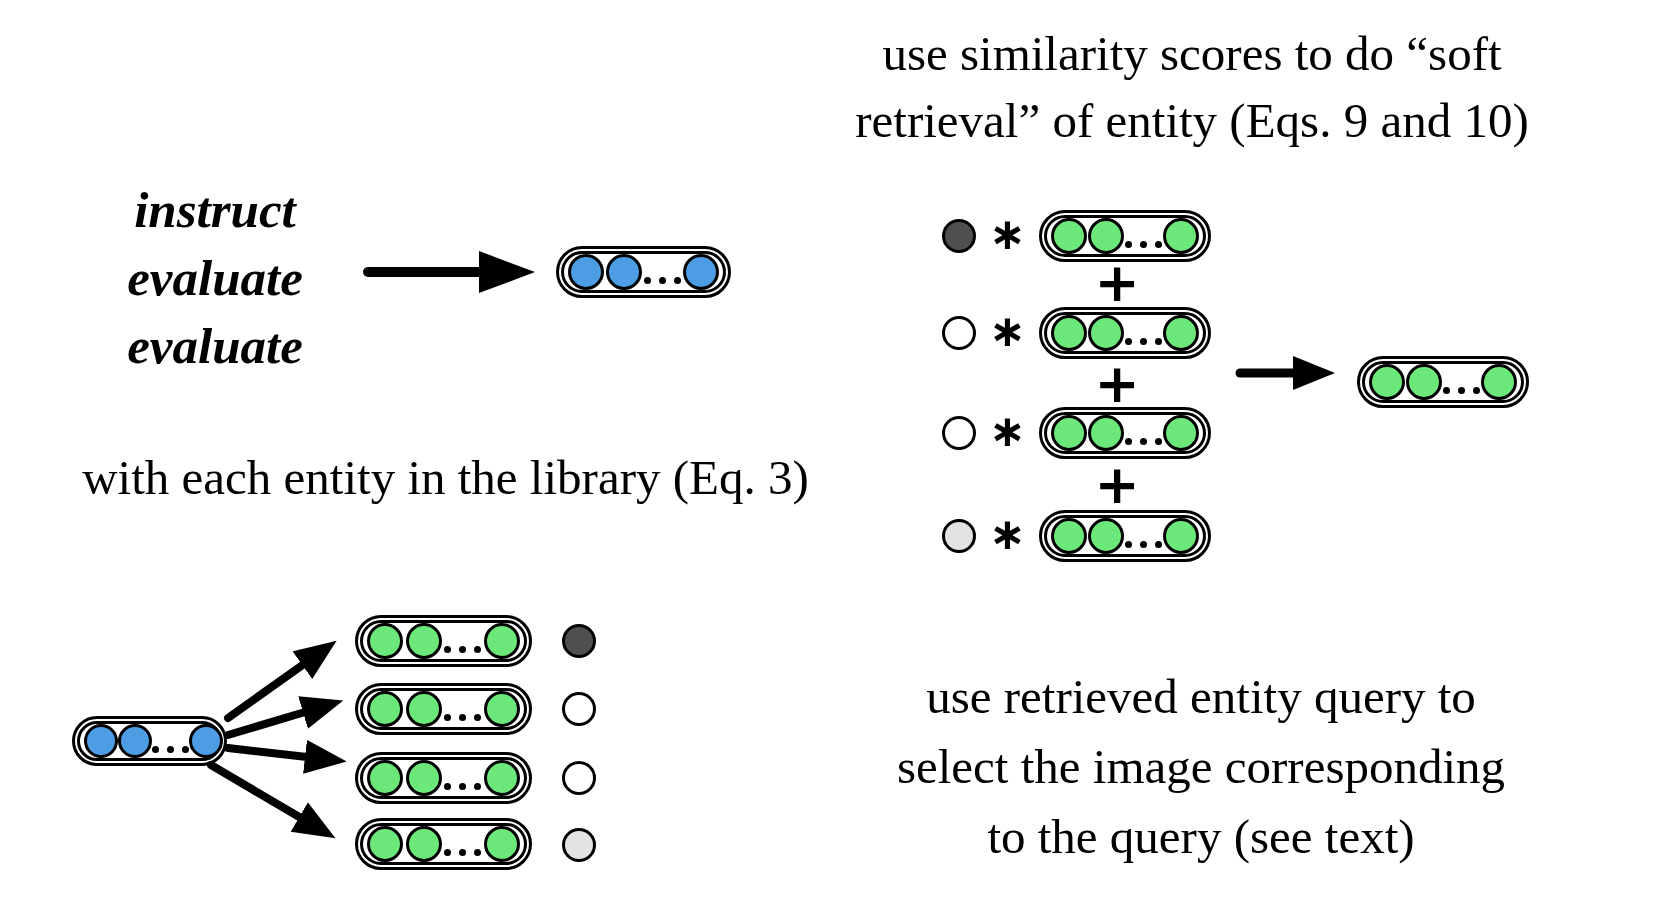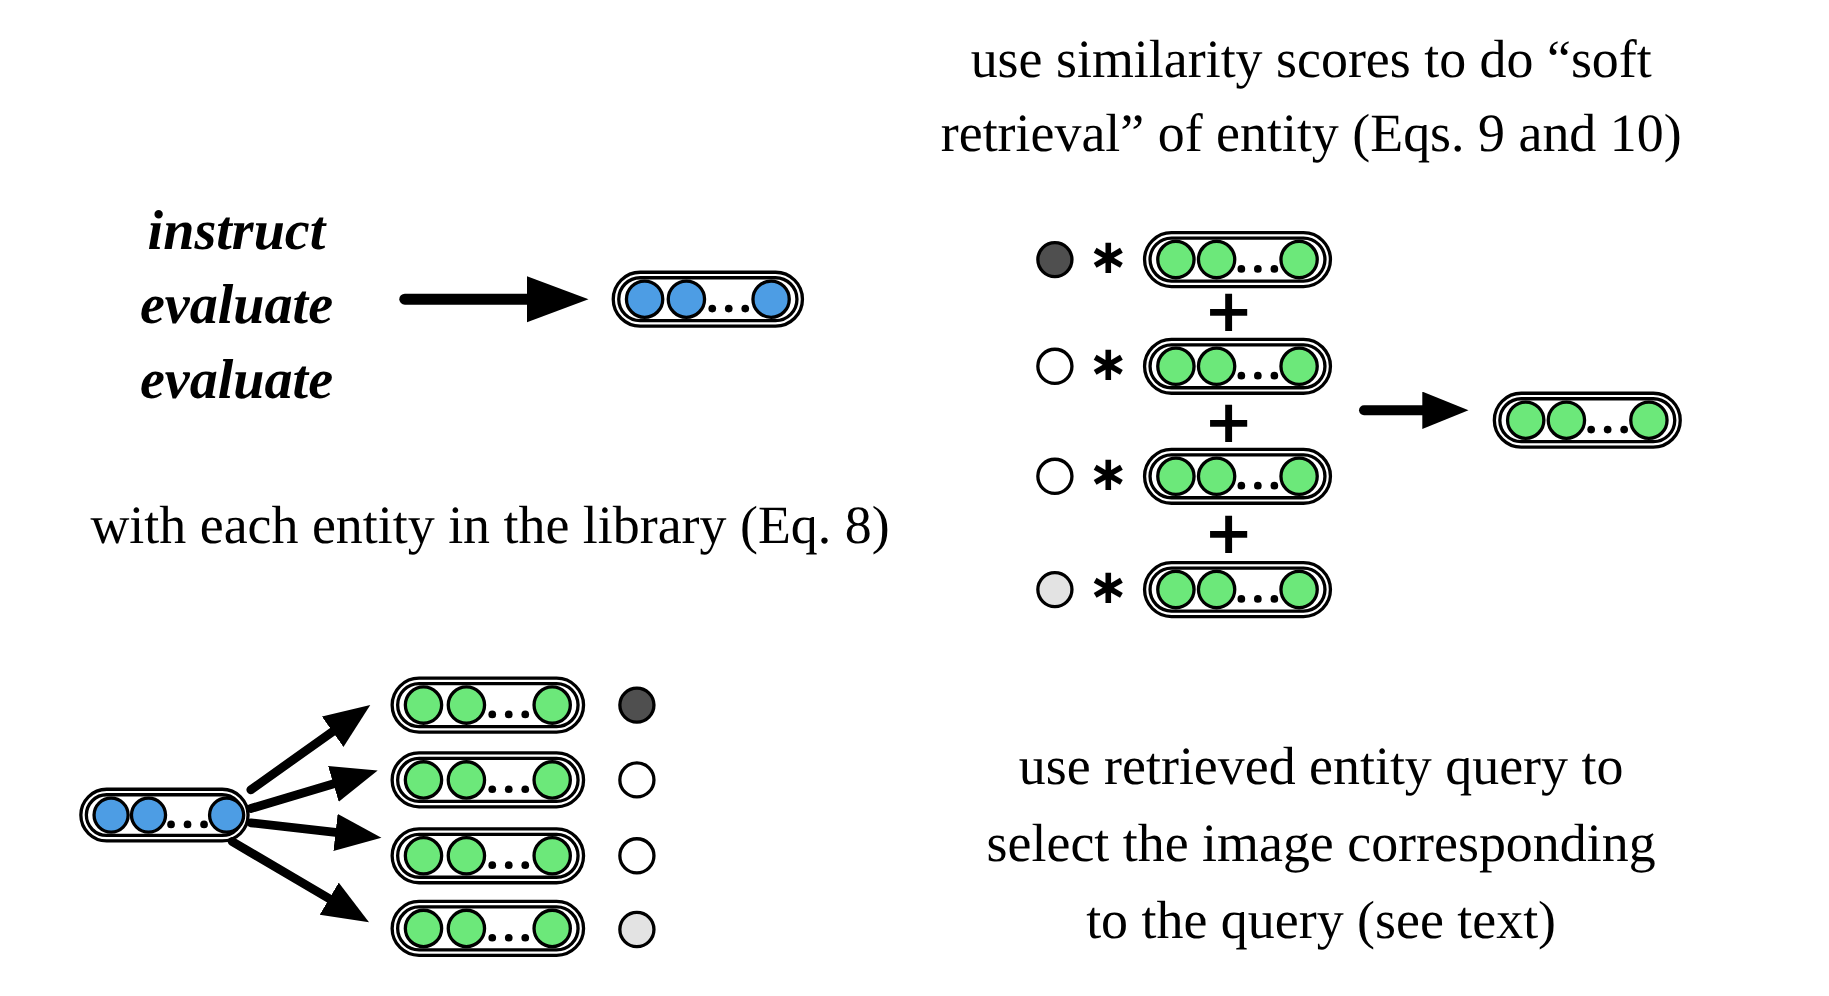--- a/index.html
+++ b/index.html
@@ -164,21 +164,21 @@
       <span class="dots">
           <i></i>
           <i></i>
           <i></i>
         </span>
       <span class="unit green"></span>
     </div>
   </div>
 
   <div class="caption" style="left:28px;top:444px;width:835px;">
-    <span class="ln">with each entity in the library (Eq. 8)</span>
+    <span class="ln">with each entity in the library (Eq. 3)</span>
   </div>
 
   <div class="pill" style="left:72px;top:716px;width:155px;height:50px;">
     <div class="pill-in">
       <span class="unit sm blue"></span>
       <span class="unit sm blue"></span>
       <span class="dots">
           <i></i>
           <i></i>
           <i></i>

